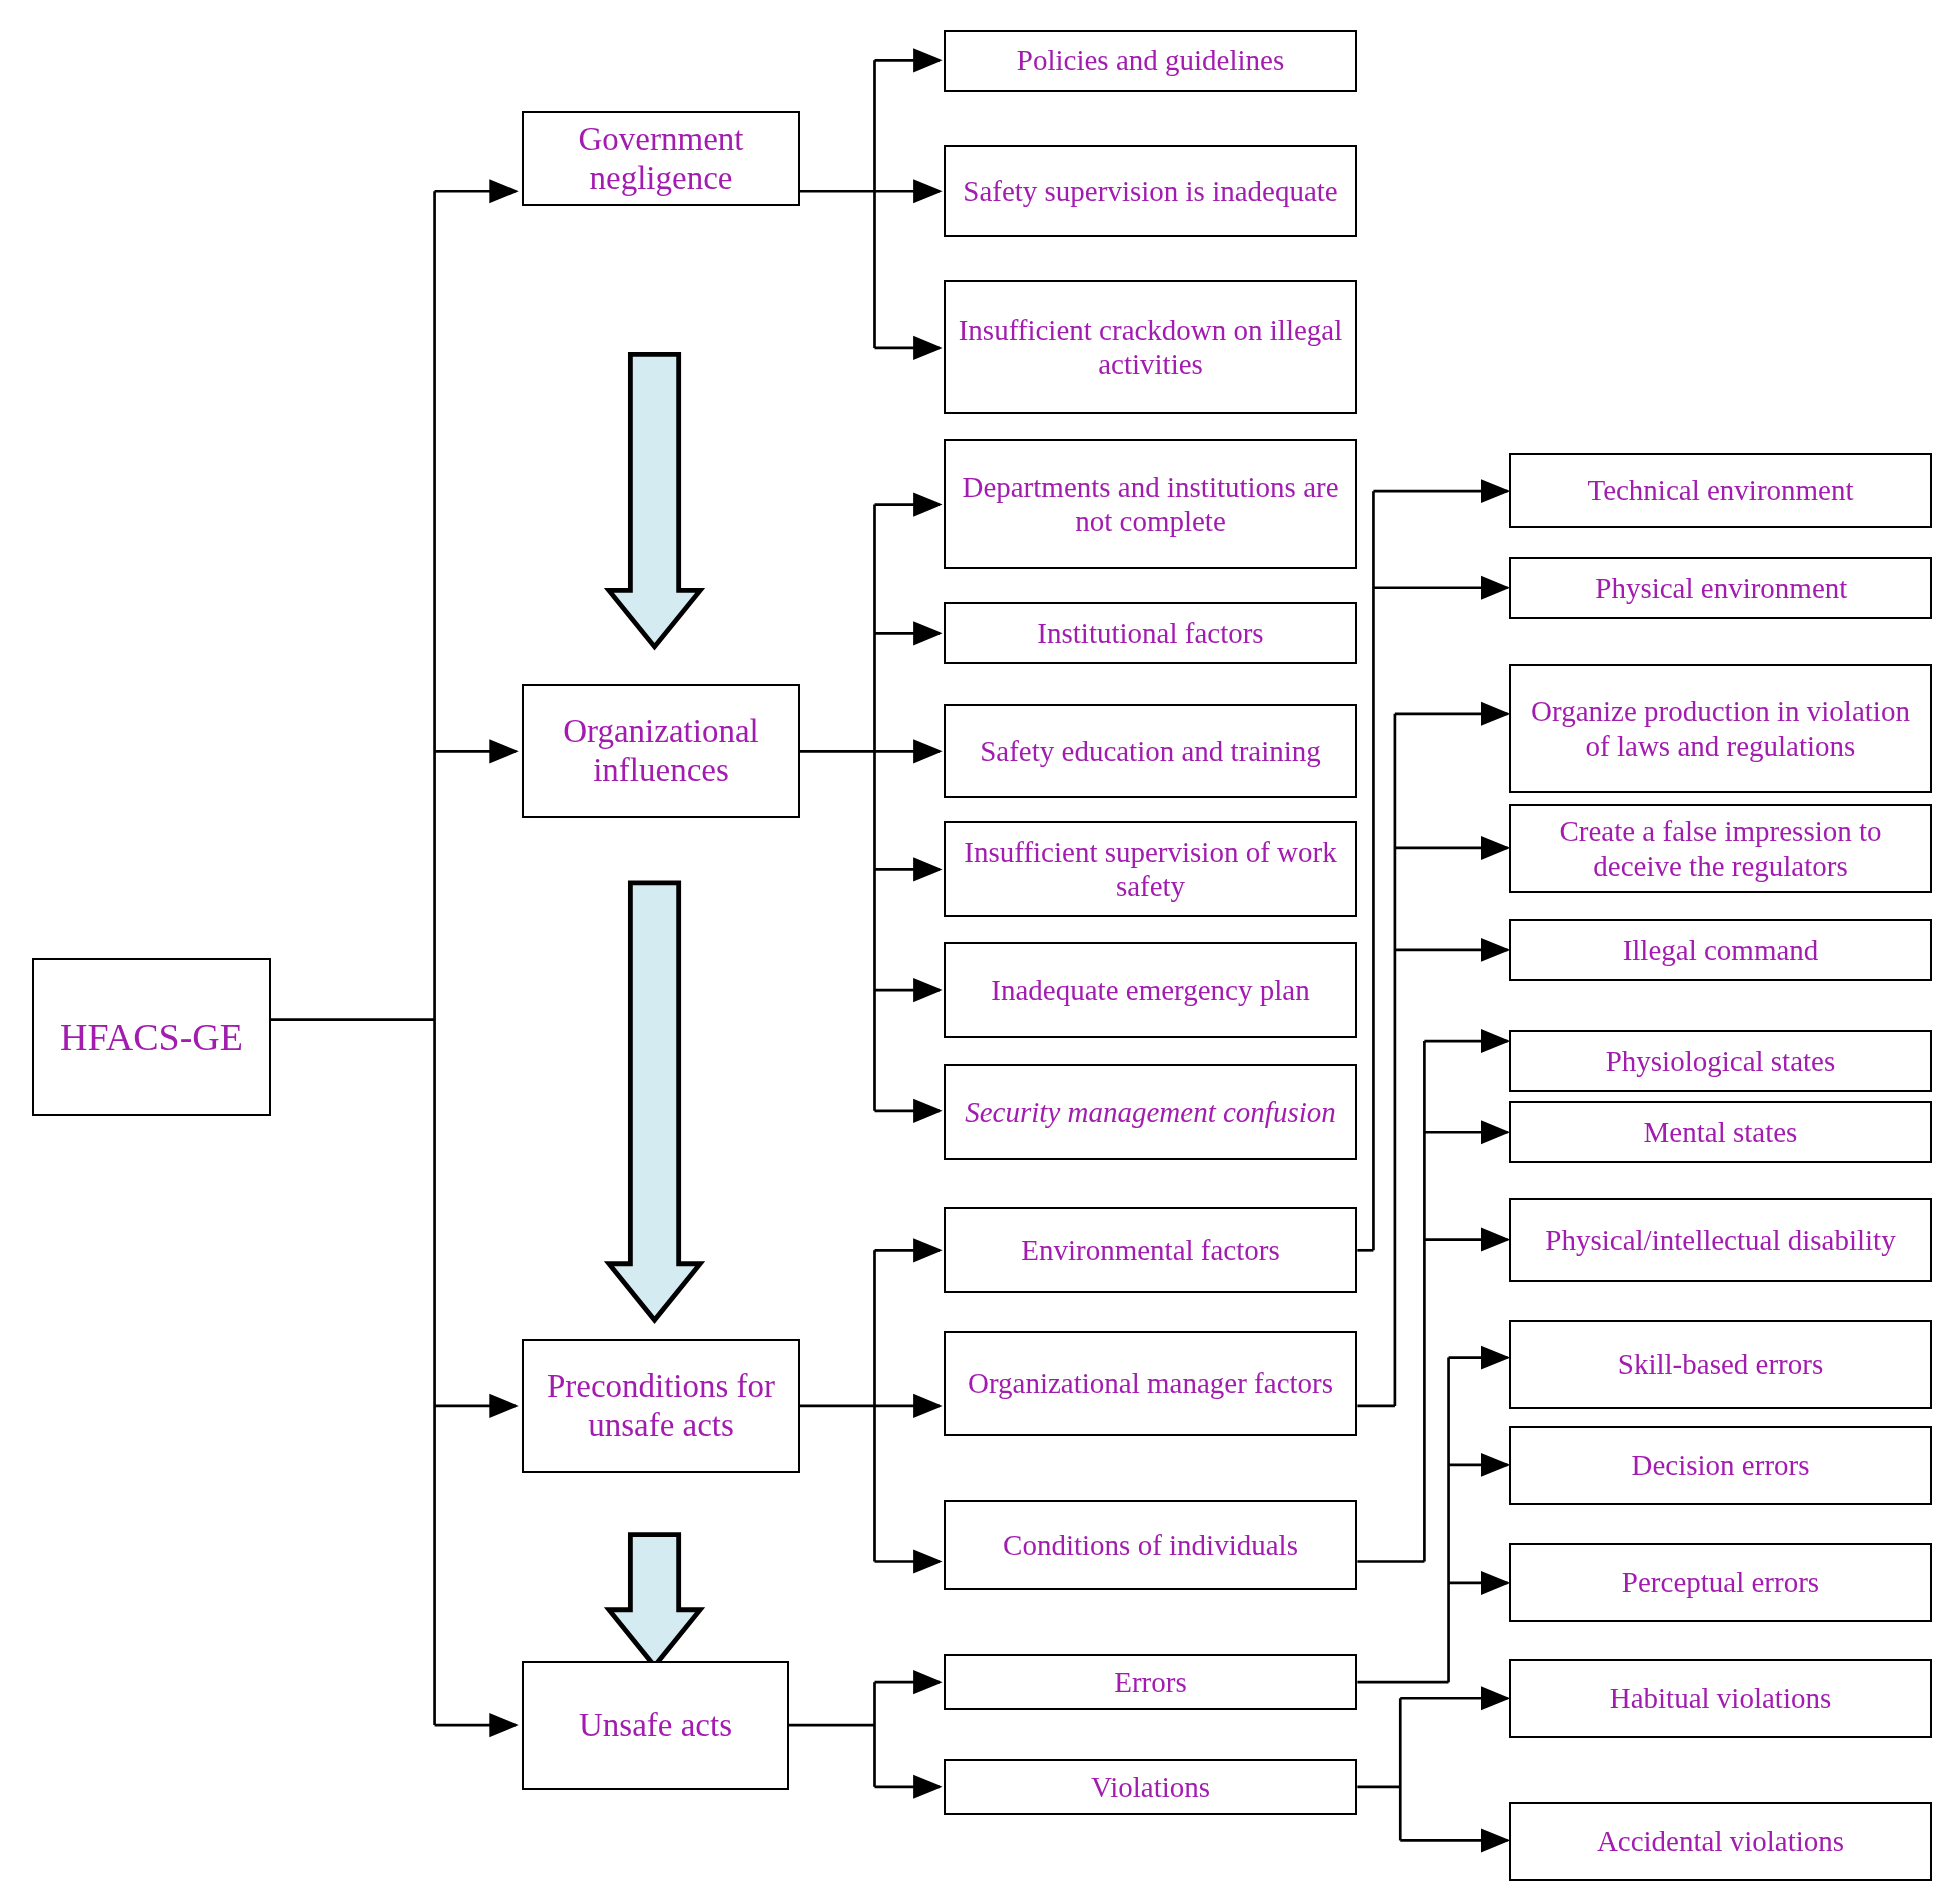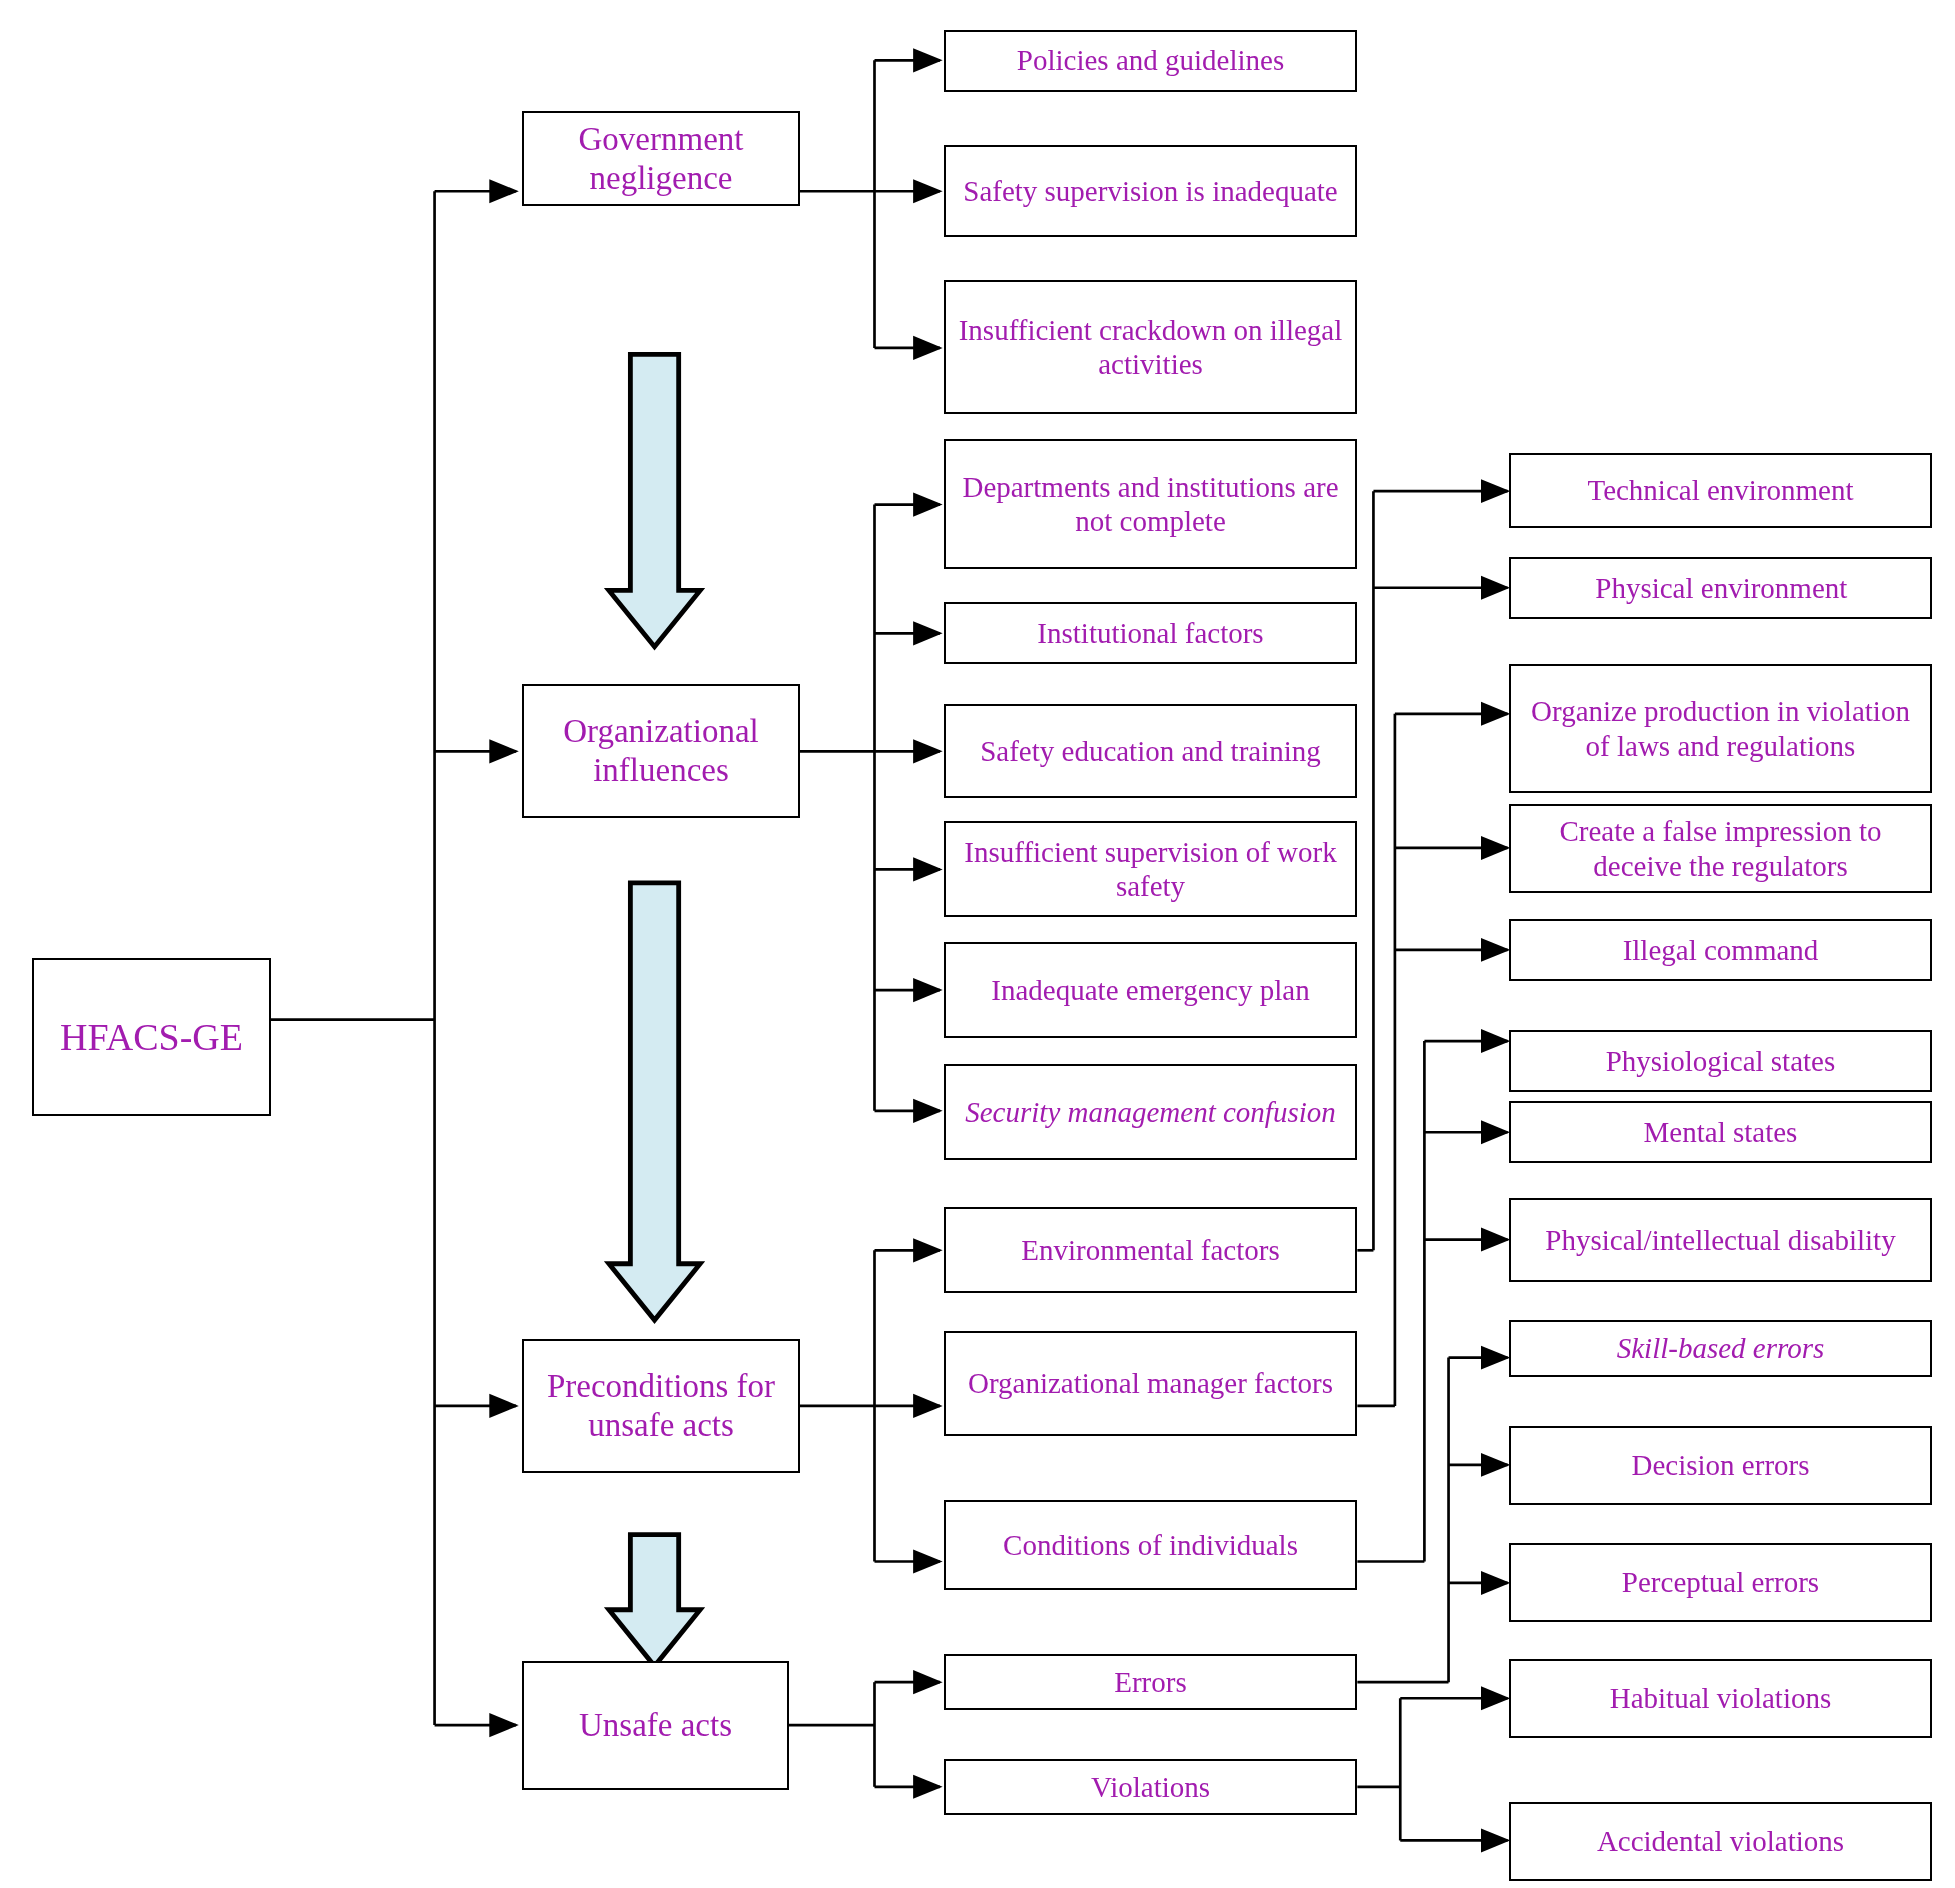--- a/index.html
+++ b/index.html
@@ -165,21 +165,21 @@
   <div class="node" style="left:1509px;top:804px;width:423px;height:89px;">Create a false impression to deceive the regulators</div>
 
   <div class="node" style="left:1509px;top:919px;width:423px;height:62px;">Illegal command</div>
 
   <div class="node" style="left:1509px;top:1010px;width:423px;height:62px;margin-top:20px;">Physiological states</div>
 
   <div class="node" style="left:1509px;top:1101px;width:423px;height:62px;">Mental states</div>
 
   <div class="node" style="left:1509px;top:1198px;width:423px;height:84px;">Physical/intellectual disability</div>
 
-  <div class="node" style="left:1509px;top:1320px;width:423px;height:57px;font-style:italic;">Skill-based errors</div>
+  <div class="node" style="left:1509px;top:1320px;width:423px;height:89px;">Skill-based errors</div>
 
   <div class="node" style="left:1509px;top:1426px;width:423px;height:79px;">Decision errors</div>
 
   <div class="node" style="left:1509px;top:1543px;width:423px;height:79px;">Perceptual errors</div>
 
   <div class="node" style="left:1509px;top:1659px;width:423px;height:79px;">Habitual violations</div>
 
   <div class="node" style="left:1509px;top:1802px;width:423px;height:79px;">Accidental violations</div>
 
 </div>

